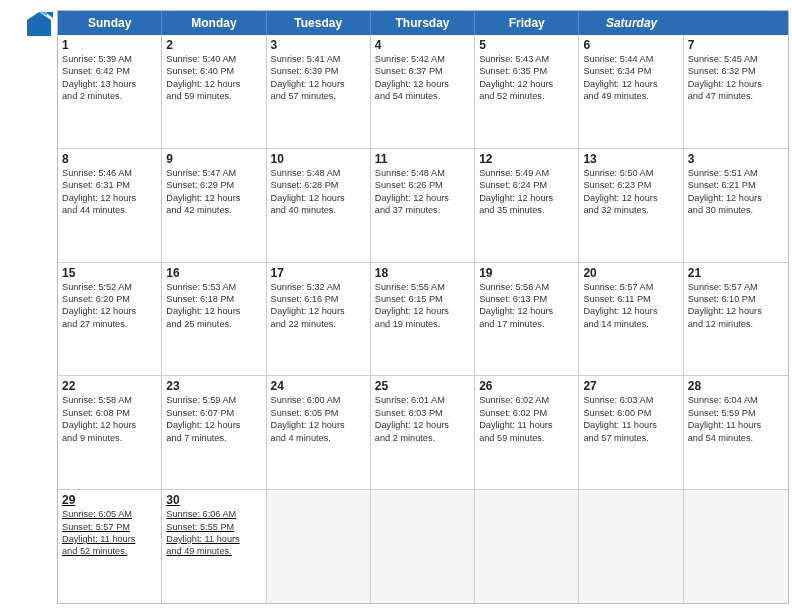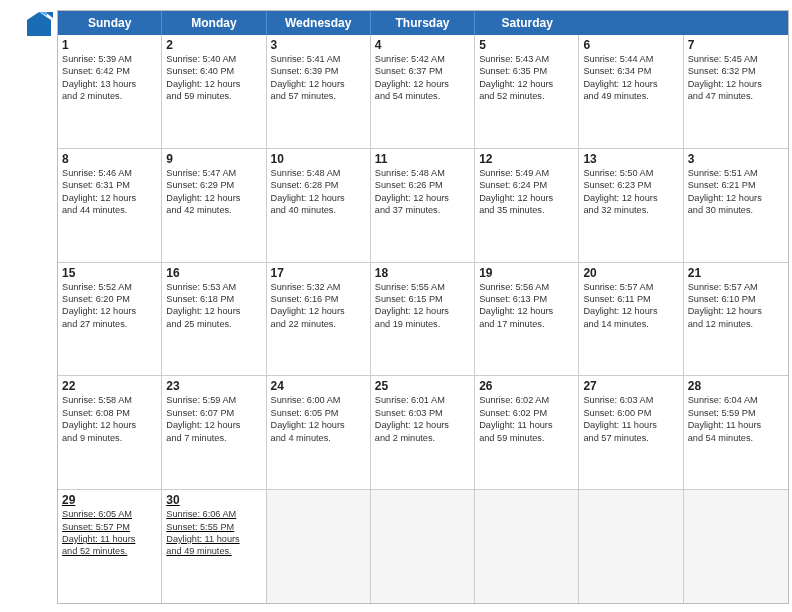--- a/index.html
+++ b/index.html
@@ -67,21 +67,21 @@
       background: #2a6db5;
     }
     .cal-header-cell {
       color: #fff;
       font-size: 12px;
       font-weight: bold;
       text-align: center;
       padding: 5px 2px;
       border-right: 1px solid #4a8fd0;
     }
-    .cal-header-cell:last-child { border-right: none; }
+    .cal-header-cell:last-child { border-right: none; font-style: italic; }
     .cal-body {
       flex: 1;
       display: flex;
       flex-direction: column;
     }
     .cal-row {
       display: grid;
       grid-template-columns: repeat(7, 1fr);
       flex: 1;
       border-bottom: 1px solid #ccc;
@@ -131,22 +131,23 @@
     <div class="title-area">
       <div class="month-title"></div>
       <div class="subtitle"></div>
     </div>
   </div>
 
   <div class="calendar">
     <div class="cal-header-row" id="cal-header">
         <div class="cal-header-cell">Sunday</div>
         <div class="cal-header-cell">Monday</div>
-        <div class="cal-header-cell">Wednesday</div>
+        <div class="cal-header-cell">Tuesday</div>
         <div class="cal-header-cell">Thursday</div>
+        <div class="cal-header-cell">Friday</div>
         <div class="cal-header-cell">Saturday</div>
       </div>
     <div class="cal-body" id="cal-body">
         <div class="cal-row">
           <div class="cal-cell">
             <span class="day-num">1</span>
             <span class="cell-line">Sunrise: 5:39 AM</span>
             <span class="cell-line">Sunset: 6:42 PM</span>
             <span class="cell-line">Daylight: 13 hours</span>
             <span class="cell-line">and 2 minutes.</span>

